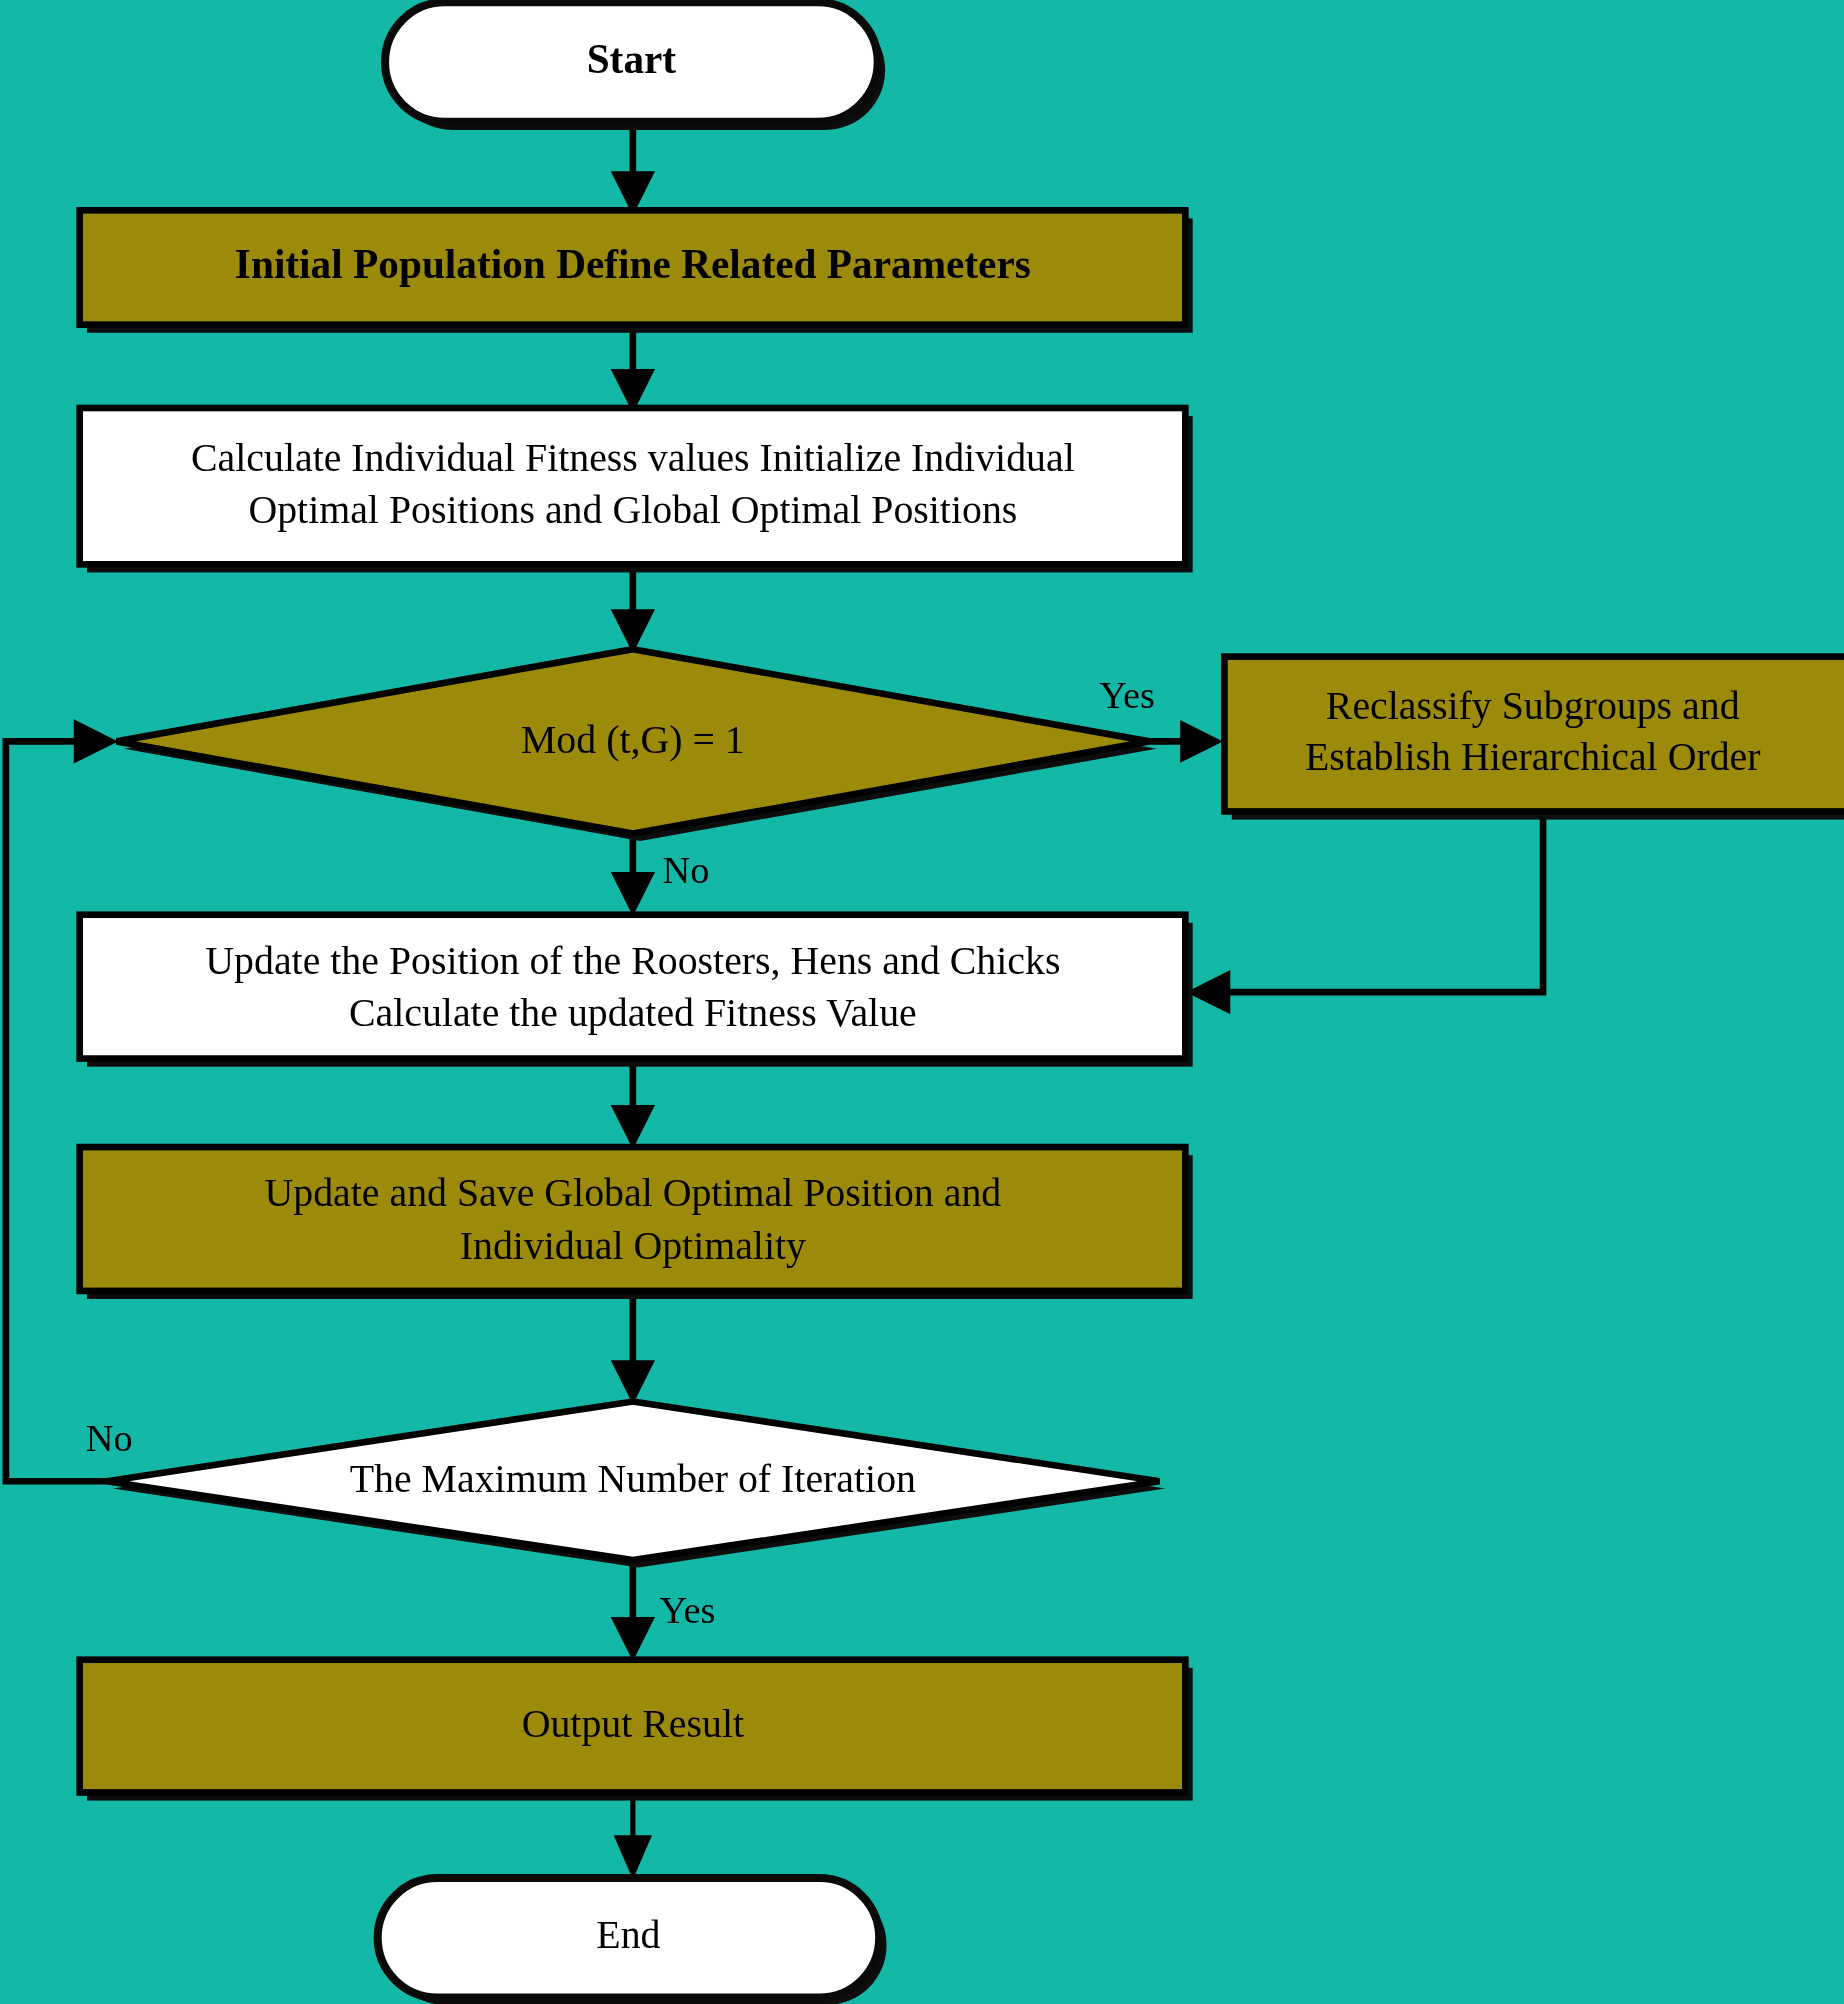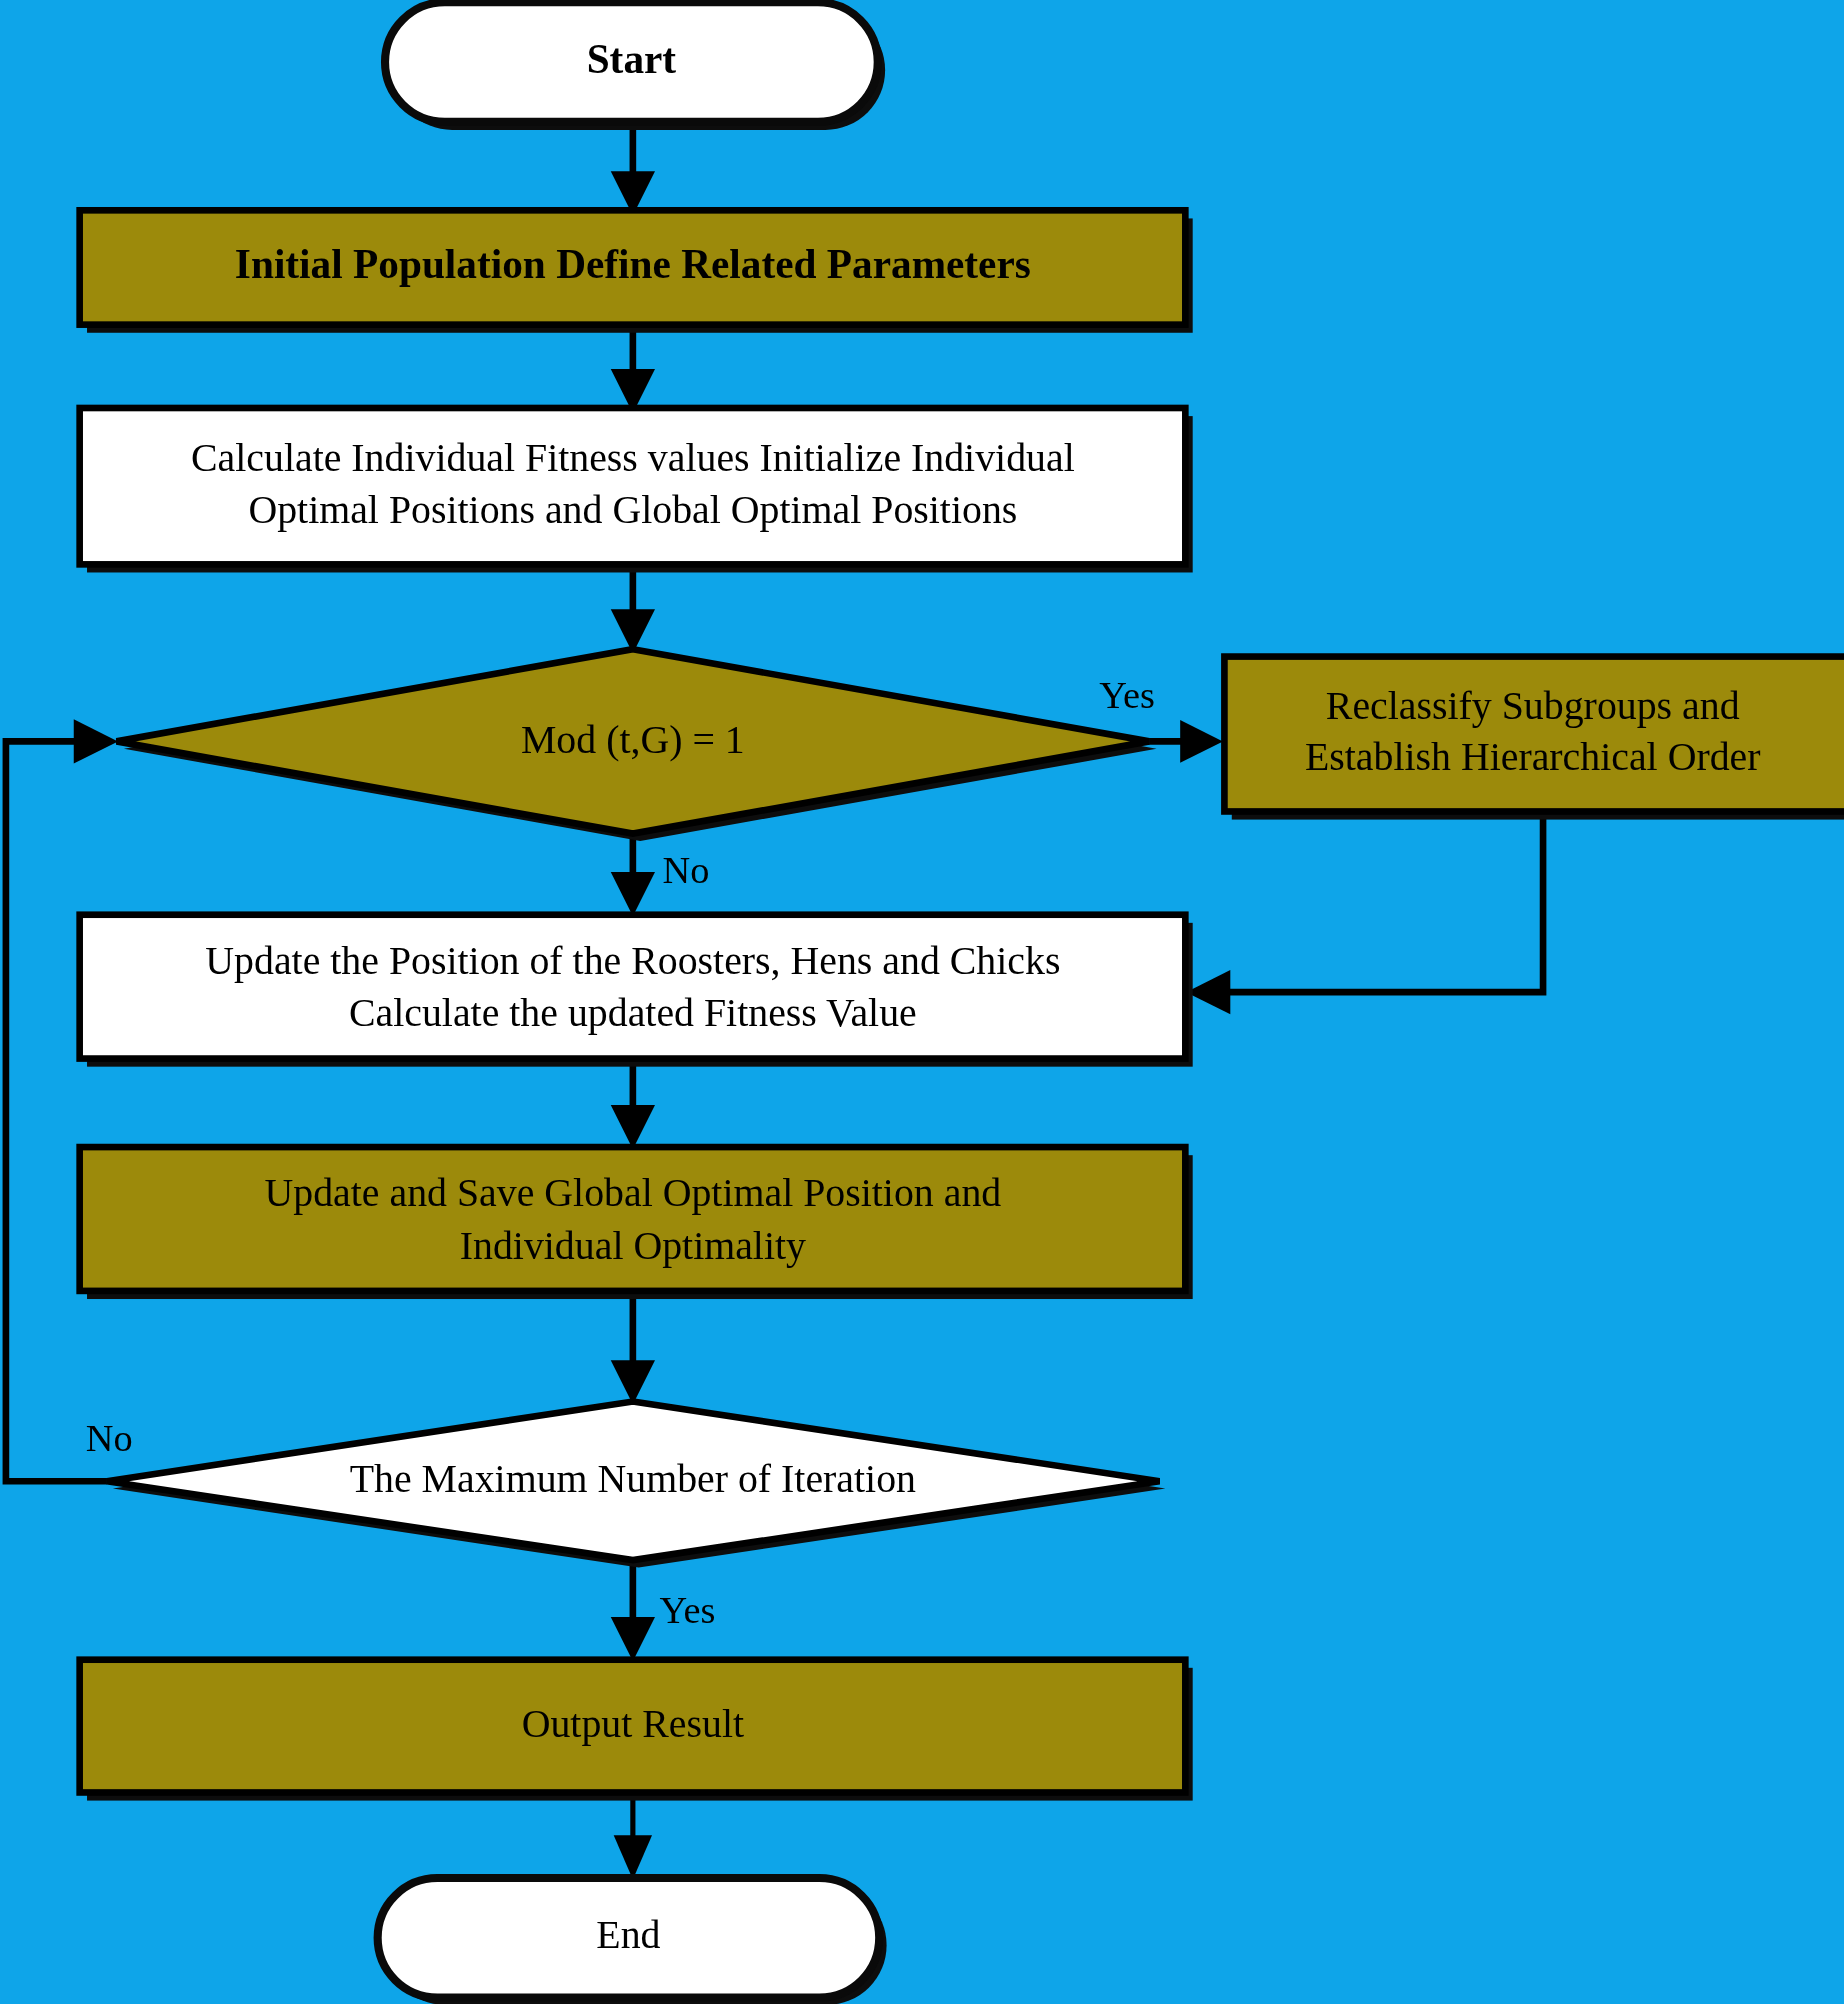--- a/index.html
+++ b/index.html
@@ -10,21 +10,21 @@
   body {
     width: 1844px;
     height: 2005px;
     font-family: "Liberation Serif", "DejaVu Serif", serif;
     overflow: hidden;
   }
   #flowchart-root {
     position: relative;
     width: 1844px;
     height: 2005px;
-    background: #0ea5e9;
+    background: #14b8a6;
   }
   svg.chart-canvas {
     position: absolute;
     top: 0;
     left: 0;
     width: 1844px;
     height: 2005px;
     display: block;
   }
   

